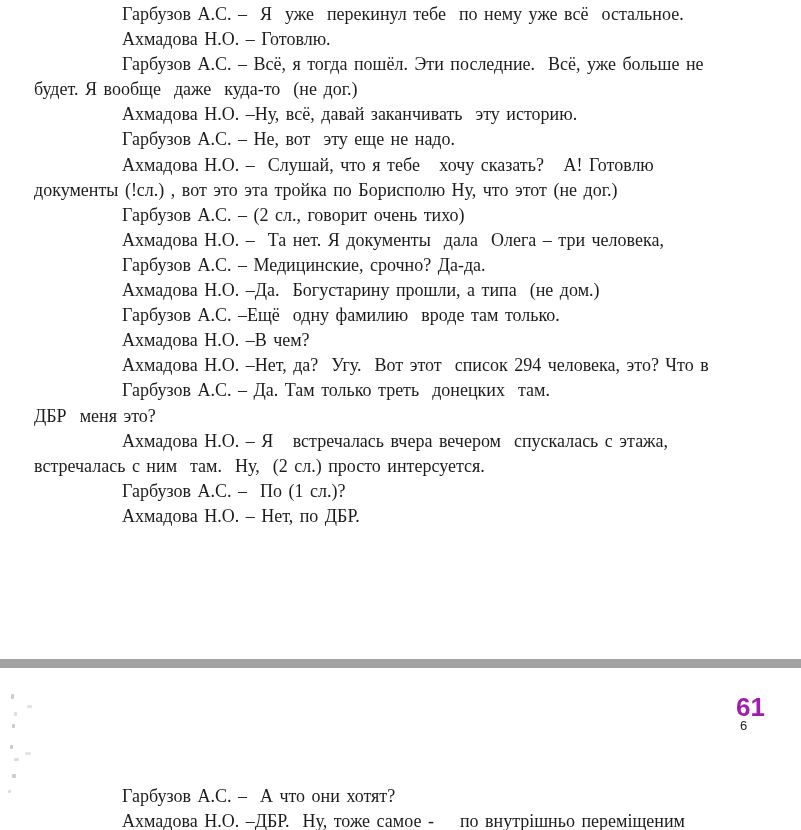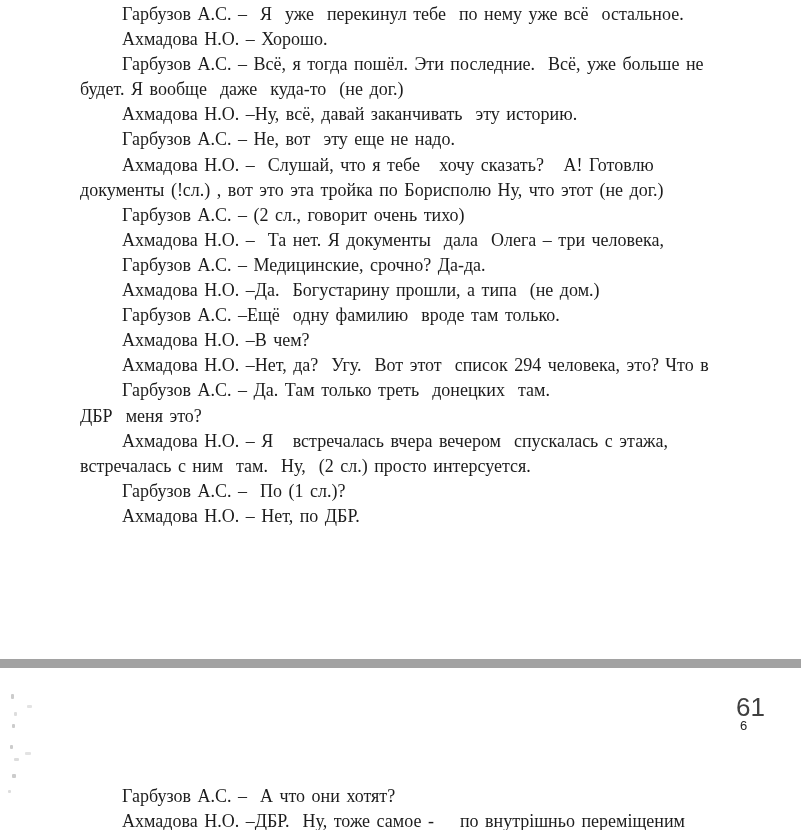--- a/index.html
+++ b/index.html
@@ -27,41 +27,42 @@
 
   .line {
     white-space: pre;
     font-size: 18px;
     line-height: 25.1px;
     height: 25.1px;
     word-spacing: 2px;
     padding-left: 122px;
     overflow: hidden;
   }
-  .line.cont { padding-left: 80px; }
+  .line.cont { padding-left: 34px; }
   .speaker { font-weight: normal; }
 
   
   .separator-bar {
     position: absolute;
     top: 659px;
     left: 0;
     width: 801px;
     height: 9px;
   }
 
   
   .page-num-large {
     position: absolute;
     top: 694px;
     left: 736px;
     font-family: "Liberation Sans", "DejaVu Sans", sans-serif;
     font-size: 26px;
     line-height: 26px;
-    color: #404040;
+    color: #a21caf;
+    font-weight: bold;
   }
   .page-num-small {
     position: absolute;
     top: 719px;
     left: 740px;
     font-family: "Liberation Sans", "DejaVu Sans", sans-serif;
     font-size: 13px;
     line-height: 13px;
     color: #222;
   }
@@ -82,21 +83,21 @@
   .s7 { left: 14px; top: 758px; width: 5px; height: 3px; opacity: 0.3; }
   .s8 { left: 12px; top: 774px; width: 4px; height: 4px; }
   .s9 { left: 8px; top: 790px; width: 3px; height: 3px; opacity: 0.3; }
 </style>
 </head>
 <body>
 
 <div class="transcript page1">
 
 <div class="line"><span class="speaker">Гарбузов А.С. –</span><span class="utterance">  Я  уже  перекинул тебе  по нему уже всё  остальное.</span></div>
-    <div class="line"><span class="speaker">Ахмадова Н.О. –</span><span class="utterance"> Хорошо.</span></div>
+    <div class="line"><span class="speaker">Ахмадова Н.О. –</span><span class="utterance"> Готовлю.</span></div>
     <div class="line"><span class="speaker">Гарбузов А.С. –</span><span class="utterance"> Всё, я тогда пошёл. Эти последние.  Всё, уже больше не</span></div>
     <div class="line cont"><span class="speaker"></span><span class="utterance">будет. Я вообще  даже  куда-то  (не дог.)</span></div>
     <div class="line"><span class="speaker">Ахмадова Н.О. –</span><span class="utterance">Ну, всё, давай заканчивать  эту историю.</span></div>
     <div class="line"><span class="speaker">Гарбузов А.С. –</span><span class="utterance"> Не, вот  эту еще не надо.</span></div>
     <div class="line"><span class="speaker">Ахмадова Н.О. –</span><span class="utterance">  Слушай, что я тебе   хочу сказать?   А! Готовлю</span></div>
     <div class="line cont"><span class="speaker"></span><span class="utterance">документы (!сл.) , вот это эта тройка по Борисполю Ну, что этот (не дог.)</span></div>
     <div class="line"><span class="speaker">Гарбузов А.С. –</span><span class="utterance"> (2 сл., говорит очень тихо)</span></div>
     <div class="line"><span class="speaker">Ахмадова Н.О. –</span><span class="utterance">  Та нет. Я документы  дала  Олега – три человека,</span></div>
     <div class="line"><span class="speaker">Гарбузов А.С. –</span><span class="utterance"> Медицинские, срочно? Да-да.</span></div>
     <div class="line"><span class="speaker">Ахмадова Н.О. –</span><span class="utterance">Да.  Богустарину прошли, а типа  (не дом.)</span></div>

